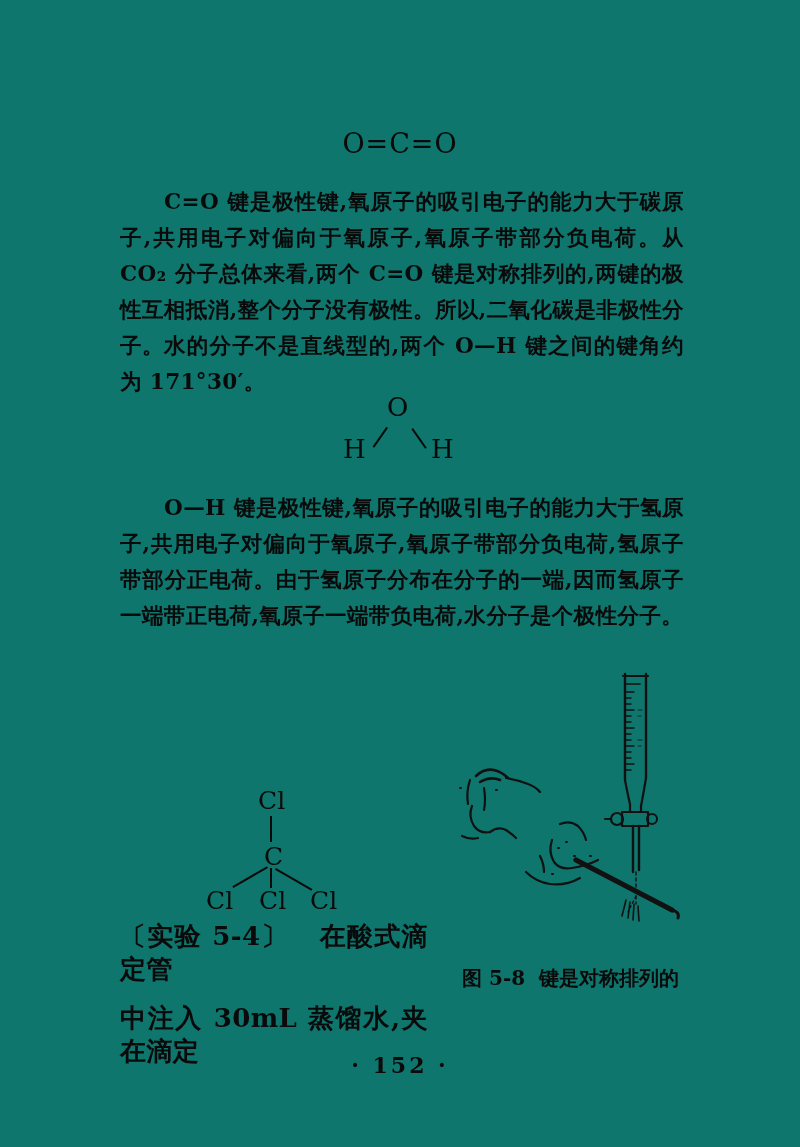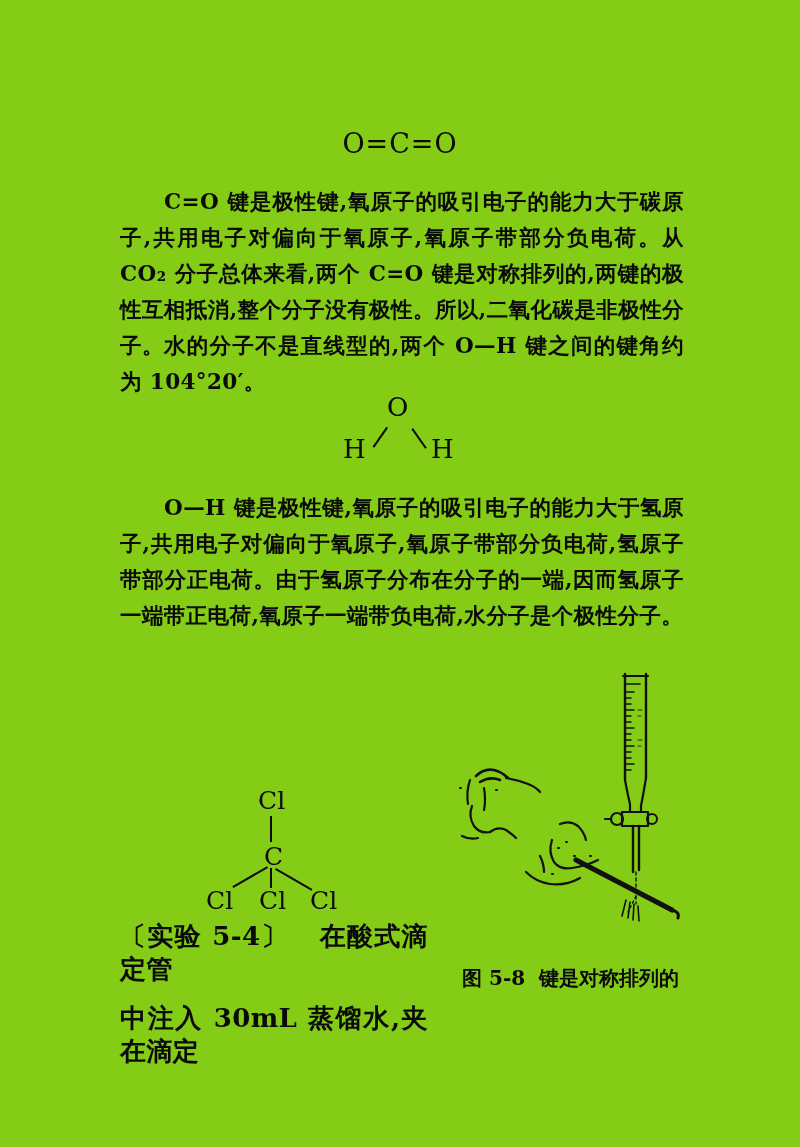--- a/index.html
+++ b/index.html
@@ -8,21 +8,21 @@
     background: #ffffff;
   }
   body {
     font-family: "DejaVu Serif", "Liberation Serif", serif;
     color: #111111;
   }
   #page {
     position: relative;
     width: 800px;
     height: 1147px;
-    background: #84cc16;
+    background: #0f766e;
     overflow: hidden;
   }
 
   
   .para {
     position: absolute;
     font-family: "DejaVu Serif", "Liberation Serif", serif;
     font-weight: 700;
     font-size: 21.5px;
     line-height: 36px;
@@ -168,21 +168,21 @@
 
 <div id="page">
 
   <div class="formula-line" id="co2-formula">O=C=O</div>
 
   <div class="para" id="para-co2">
     <p class="indent">C=O 键是极性键,氧原子的吸引电子的能力大于碳原子,共用电子对偏向于氧原子,氧原子带部分负电荷。从 CO₂ 分子总体来看,两个 C=O 键是对称排列的,两键的极性互相抵消,整个分子没有极性。所以,二氧化碳是非极性分子。</p>
   </div>
 
   <div class="para" id="para-water">
-    <p class="indent">水的分子不是直线型的,两个 O—H 键之间的键角约为 104°20′。</p>
+    <p class="indent">水的分子不是直线型的,两个 O—H 键之间的键角约为 171°30′。</p>
   </div>
 
   <div id="water-diagram">
     <span class="atom atom-o">O</span>
     <span class="atom atom-h1">H</span>
     <span class="atom atom-h2">H</span>
     <span class="bond bond-l"></span>
     <span class="bond bond-r"></span>
   </div>
 
@@ -300,14 +300,15 @@
 
   <div class="para" id="experiment-text">
     <p>〔实验 5-4〕   在酸式滴定管</p>
     <p>中注入 30mL 蒸馏水,夹在滴定</p>
   </div>
 
   <div id="figure-caption">
     <p><span>图 5-8</span>&nbsp;&nbsp;<span>键是对称排列的</span></p>
   </div>
 
+  <div id="page-number">· 152 ·</div>
 
 </div>
 
 </body></html>

